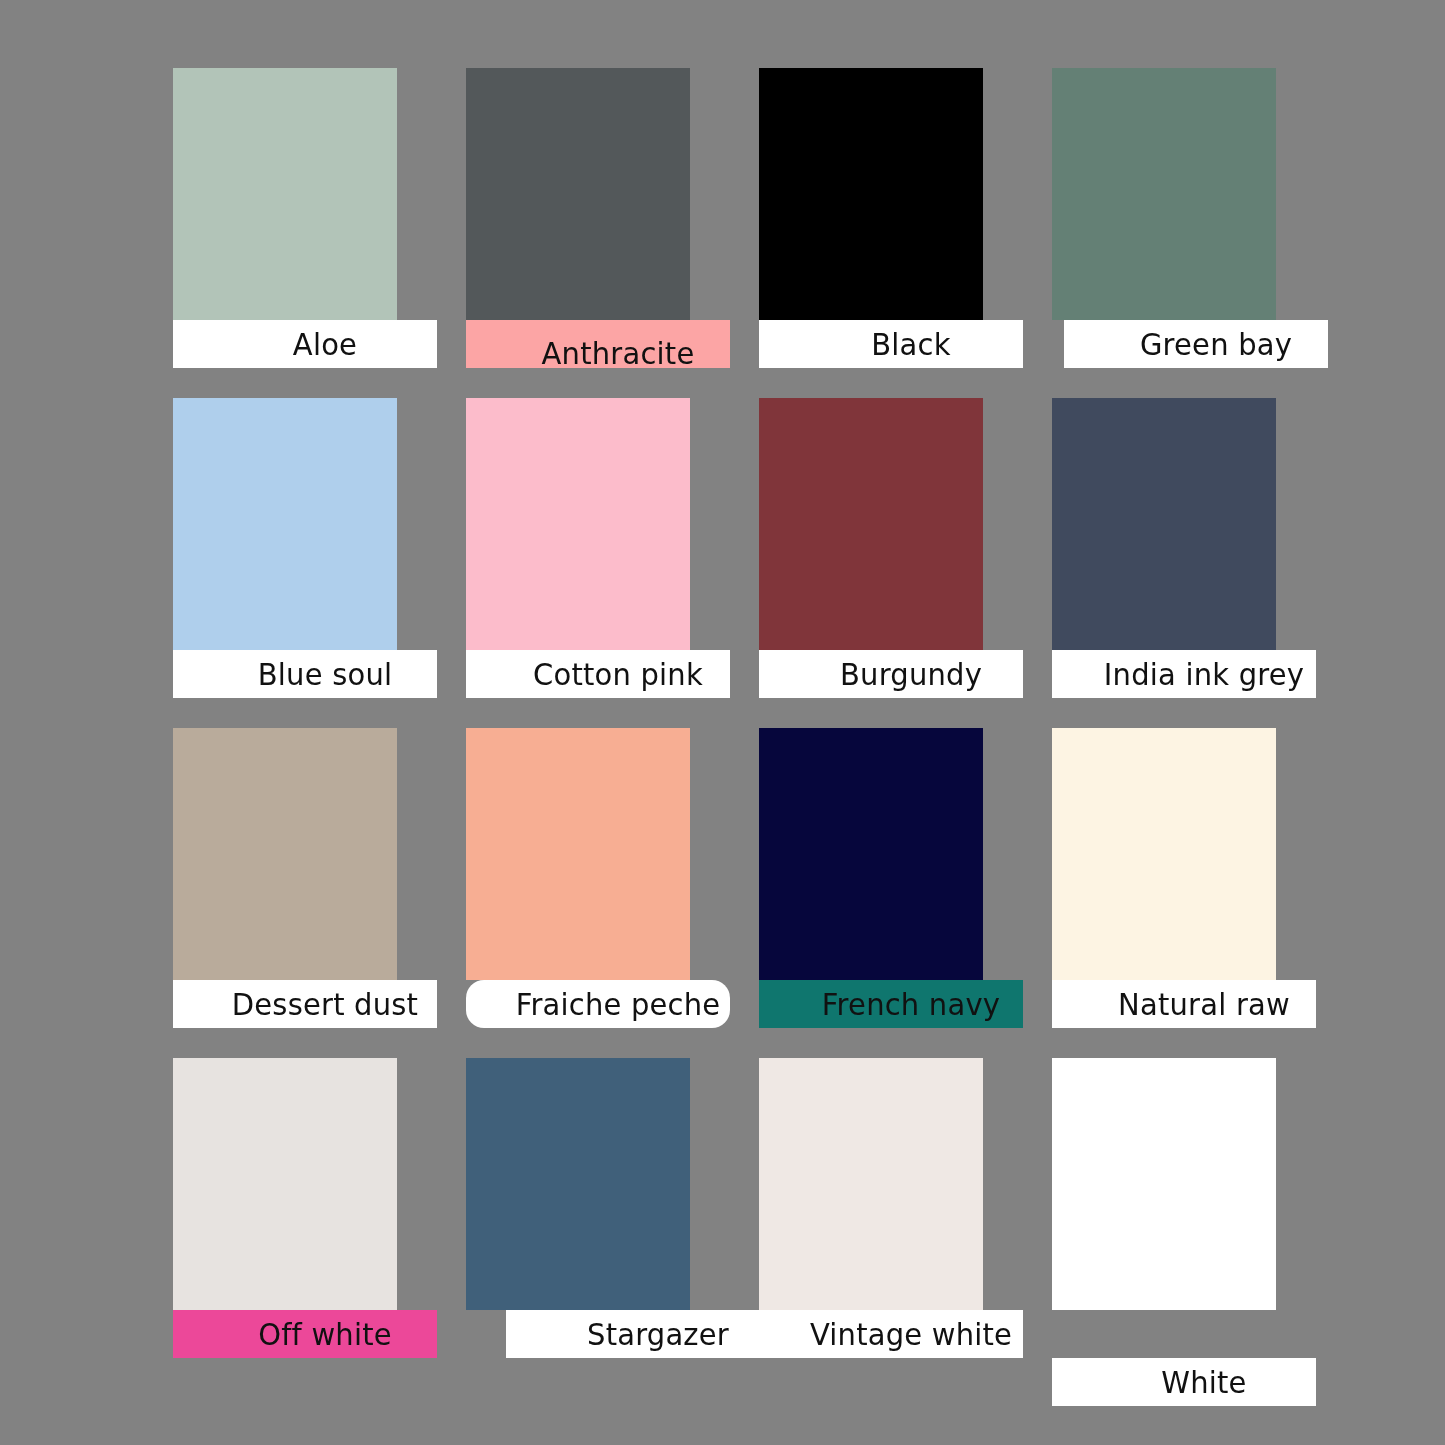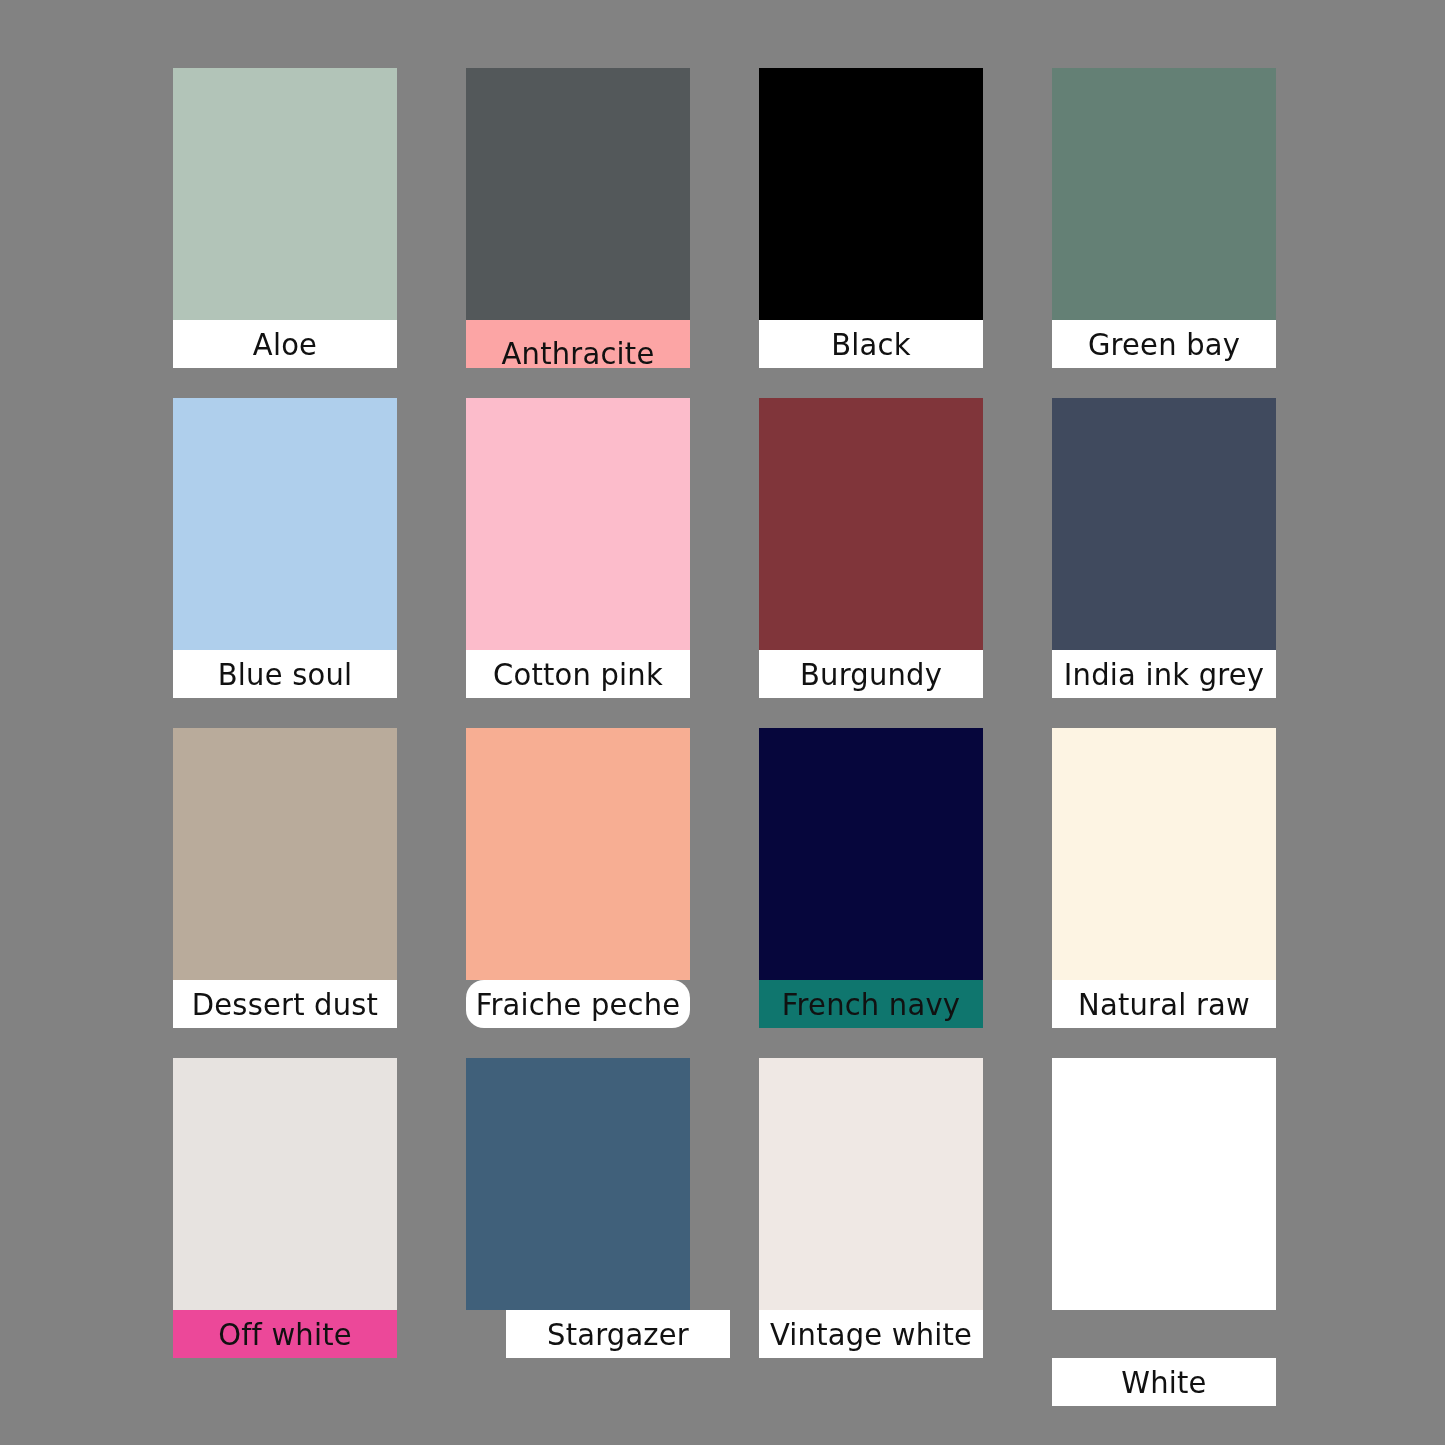--- a/index.html
+++ b/index.html
@@ -48,20 +48,21 @@
 
   .swatch-label-band {
     width: 100%;
     height: 48px;
     flex: 0 0 48px;
     background: #ffffff;
     display: flex;
     align-items: center;
     justify-content: center;
     overflow: hidden;
+    padding-left: 40px;
   }
 
   .swatch-label-text {
     color: #111111;
     font-family: "DejaVu Sans", sans-serif;
     font-size: 29px;
     line-height: 1;
     letter-spacing: 0.2px;
     white-space: nowrap;
     font-weight: 400;
@@ -86,21 +87,21 @@
       </div>
     </div>
     <div class="swatch-card">
       <div class="swatch-chip" style="background: rgb(0, 0, 0);"></div>
       <div class="swatch-label-band" style="background: rgb(255, 255, 255);">
         <span class="swatch-label-text" style="color: rgb(17, 17, 17);">Black</span>
       </div>
     </div>
     <div class="swatch-card">
       <div class="swatch-chip" style="background: rgb(100, 128, 117);"></div>
-      <div class="swatch-label-band" style="background: rgb(255, 255, 255);">
+      <div class="swatch-label-band" style="background: rgb(255, 255, 255); margin-left: 12px;">
         <span class="swatch-label-text" style="color: rgb(17, 17, 17);">Green bay</span>
       </div>
     </div>
     <div class="swatch-card">
       <div class="swatch-chip" style="background: rgb(175, 207, 236);"></div>
       <div class="swatch-label-band" style="background: rgb(255, 255, 255);">
         <span class="swatch-label-text" style="color: rgb(17, 17, 17);">Blue soul</span>
       </div>
     </div>
     <div class="swatch-card">

